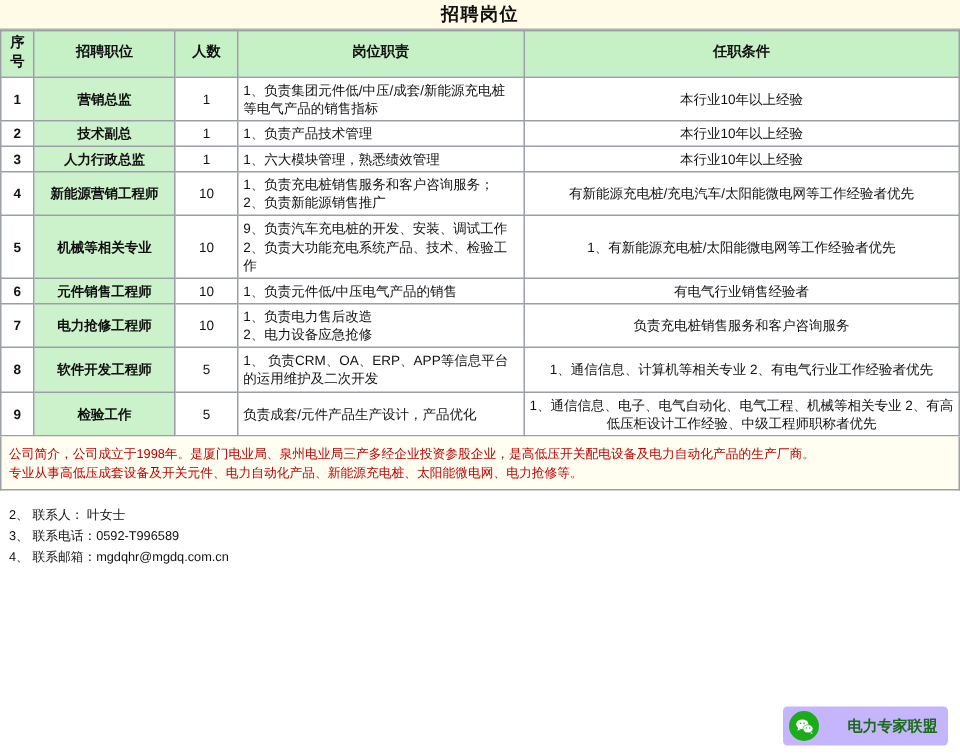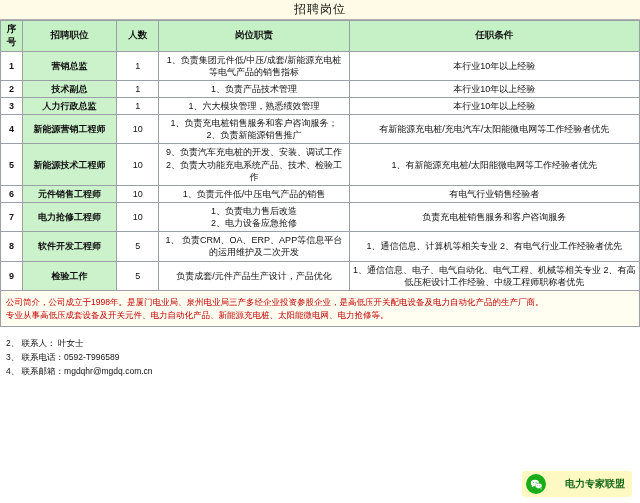--- a/index.html
+++ b/index.html
@@ -19,21 +19,21 @@
   .title-bar {
     height: 20px;
     background: #fffbe6;
     border-bottom: 1px solid #b0b0b0;
     display: flex;
     align-items: center;
     justify-content: center;
   }
   .title-bar .title-text {
     font-size: 12px;
-    font-weight: normal;
+    font-weight: bold;
     color: #111;
     letter-spacing: 1px;
   }
   
   table.jobs {
     width: 640px;
     border-collapse: collapse;
     table-layout: fixed;
   }
   table.jobs th, table.jobs td {
@@ -47,21 +47,21 @@
   table.jobs thead th {
     background: #c6f0c6;
     text-align: center;
     font-weight: bold;
     height: 18px;
     font-size: 9.5px;
   }
   .col-no    { width: 22px;  text-align: center; font-weight: bold; }
   .col-post  { width: 94px;  text-align: center; font-weight: bold; background: #ccf2cc; font-size: 10px;}
   .col-num   { width: 42px;  text-align: center; }
-  .col-duty  { width: 190px; text-align: center; }
+  .col-duty  { width: 190px; text-align: left; }
   .col-req   { width: 290px; text-align: center; }
   thead .col-post { background: #c6f0c6; }
   td.duty-cell, td.req-cell { white-space: pre-line; }
   
   .company {
     border: 1px solid #9aa0a6;
     border-top: none;
     background: #fffef0;
     padding: 5px 5px;
     font-size: 8.5px;
@@ -82,21 +82,21 @@
   }
   .contact .row { display: block; }
   
   .footer-badge {
     position: absolute;
     right: 8px;
     bottom: 6px;
     display: flex;
     align-items: center;
     gap: 19px;
-    background: #fef9c3;
+    background: #c4b5fd;
     border-radius: 3px;
     padding: 3px 7px 3px 4px;
   }
   .badge-logo {
     width: 20px; height: 20px;
     border-radius: 50%;
     background: #1aad19;
     display: flex; align-items: center; justify-content: center;
     color: #fff;
     font-size: 11px;
@@ -151,21 +151,21 @@
       <tr>
         <td class="col-no">4</td>
         <td class="col-post">新能源营销工程师</td>
         <td class="col-num">10</td>
         <td class="col-duty duty-cell">1、负责充电桩销售服务和客户咨询服务；
 2、负责新能源销售推广</td>
         <td class="col-req req-cell">有新能源充电桩/充电汽车/太阳能微电网等工作经验者优先</td>
       </tr>
       <tr>
         <td class="col-no">5</td>
-        <td class="col-post">新能源技术工程师</td>
+        <td class="col-post">机械等相关专业</td>
         <td class="col-num">10</td>
         <td class="col-duty duty-cell">9、负责汽车充电桩的开发、安装、调试工作
 2、负责大功能充电系统产品、技术、检验工作</td>
         <td class="col-req req-cell">1、有新能源充电桩/太阳能微电网等工作经验者优先</td>
       </tr>
       <tr>
         <td class="col-no">6</td>
         <td class="col-post">元件销售工程师</td>
         <td class="col-num">10</td>
         <td class="col-duty duty-cell">1、负责元件低/中压电气产品的销售</td>

